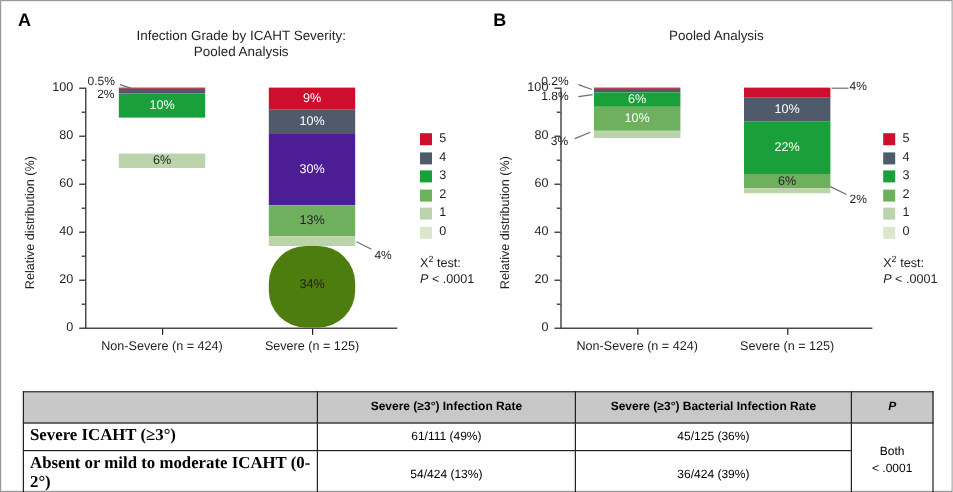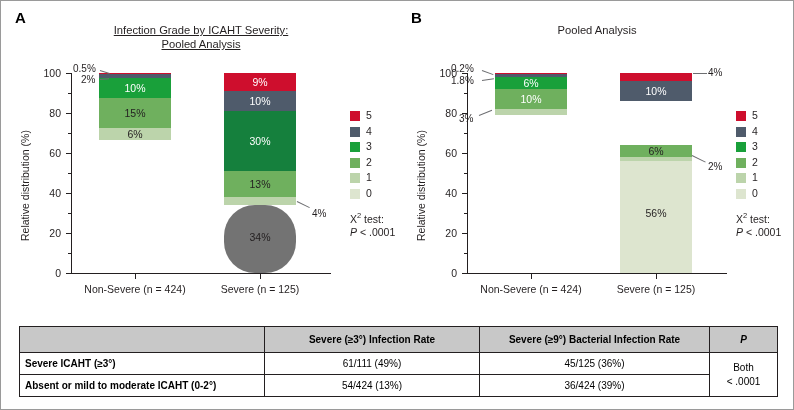--- a/index.html
+++ b/index.html
@@ -82,36 +82,36 @@
     text-align:center;
     vertical-align:middle;
     height:22px;
     box-sizing:border-box;
   }
   table.rates thead th{
     background:#c8c8c8;font-weight:bold;font-size:10px;height:26px;
   }
   table.rates thead th.blank{background:#c8c8c8;}
   table.rates td.rowlab{
-    text-align:left;font-weight:bold;font-size:10px;
+    text-align:left;font-weight:bold;font-size:14px;font-family:Liberation Serif, serif;
   }
   table.rates td.pcell{
     font-weight:normal;line-height:14px;
   }
   .pitalic{font-style:italic;font-weight:bold;}
 </style>
 </head>
 <body>
 
 <div class="figure-frame">
 
   <div class="panel panel-a">
     <div class="panel-letter" style="left:14px;top:8px;">A</div>
 
-    <div class="panel-title" style="left:0;top:22px;text-decoration:underline;">
+    <div class="panel-title" style="left:0;top:22px;">
       <div>Infection Grade by ICAHT Severity:</div>
       <div>Pooled Analysis</div>
     </div>
 
     <div class="ylabel" style="left:18px;top:240px;">Relative distribution (%)</div>
 
     <div class="plot" style="left:70px;top:72px;width:260px;height:200px;">
 
       <div class="axis-line" style="left:0;top:0;width:1.4px;height:201px;"></div>
 
@@ -143,51 +143,48 @@
       <div class="bar" style="left:28px;top:0px;width:72px;height:200px;">
 
         <div class="seg" style="top:0px;height:1px;background:#ce0e2d;"></div>
 
         <div class="seg" style="top:1px;height:4px;background:#4f5b6b;"></div>
 
         <div class="seg" style="top:5px;height:20px;background:#19a03a;">
           <div class="seg-label light" style="top:5px;">10%</div>
         </div>
 
-        <div class="seg" style="top:25px;height:30px;background:#6fb05e;">
-          <div class="seg-label dark" style="top:10px;">15%</div>
-        </div>
 
         <div class="seg" style="top:55px;height:12px;background:#bcd4ab;">
           <div class="seg-label dark" style="top:1px;">6%</div>
         </div>
 
       </div>
 
       <div class="bar" style="left:153px;top:0px;width:72px;height:200px;">
 
         <div class="seg" style="top:0px;height:18px;background:#ce0e2d;">
           <div class="seg-label light" style="top:4px;">9%</div>
         </div>
 
         <div class="seg" style="top:18px;height:20px;background:#4f5b6b;">
           <div class="seg-label light" style="top:5px;">10%</div>
         </div>
 
-        <div class="seg" style="top:38px;height:60px;background:#15803d;">
+        <div class="seg" style="top:38px;height:60px;background:#4c1d95;">
           <div class="seg-label light" style="top:25px;">30%</div>
         </div>
 
         <div class="seg" style="top:98px;height:26px;background:#6fb05e;">
           <div class="seg-label dark" style="top:8px;">13%</div>
         </div>
 
         <div class="seg" style="top:124px;height:8px;background:#bcd4ab;"></div>
 
-        <div class="seg" style="top:132px;height:68px;background:#737373;border-radius:31px;">
+        <div class="seg" style="top:132px;height:68px;background:#4d7c0f;border-radius:31px;">
           <div class="seg-label dark" style="top:27px;">34%</div>
         </div>
       </div>
     </div>
 
     <div class="callout" style="left:72px;top:62px;">0.5%</div>
     <div class="leader" style="left:99px;top:69px;width:10px;transform:rotate(18deg);"></div>
 
     <div class="callout" style="left:80px;top:73px;">2%</div>
     <div class="leader" style="left:99px;top:78px;width:9px;transform:rotate(-4deg);"></div>
@@ -282,27 +279,27 @@
           <div class="seg-label light" style="top:5px;">10%</div>
         </div>
         <div class="seg" style="top:36.1px;height:6px;background:#bcd4ab;"></div>
       </div>
 
       <div class="bar" style="left:153px;top:0px;width:72px;height:200px;">
         <div class="seg" style="top:0px;height:8px;background:#ce0e2d;"></div>
         <div class="seg" style="top:8px;height:20px;background:#4f5b6b;">
           <div class="seg-label light" style="top:5px;">10%</div>
         </div>
+        <div class="seg" style="top:28px;height:44px;background:#19a03a;">
+          <div class="seg-label light" style="top:17px;">22%</div>
+        </div>
         <div class="seg" style="top:72px;height:12px;background:#6fb05e;">
           <div class="seg-label dark" style="top:1px;">6%</div>
         </div>
         <div class="seg" style="top:84px;height:4px;background:#bcd4ab;"></div>
-        <div class="seg" style="top:88px;height:112px;background:#dde5cf;">
-          <div class="seg-label dark" style="top:47px;">56%</div>
-        </div>
       </div>
     </div>
 
     <div class="callout" style="left:52px;top:62px;">0.2%</div>
     <div class="leader" style="left:83px;top:69px;width:12px;transform:rotate(20deg);"></div>
 
     <div class="callout" style="left:52px;top:74px;">1.8%</div>
     <div class="leader" style="left:83px;top:79px;width:12px;transform:rotate(-8deg);"></div>
 
     <div class="callout" style="left:60px;top:112px;">3%</div>
@@ -360,21 +357,21 @@
       <colgroup>
         <col style="width:245px;">
         <col style="width:215px;">
         <col style="width:230px;">
         <col style="width:68px;">
       </colgroup>
       <thead>
         <tr>
           <th class="blank"></th>
           <th>Severe (≥3°) Infection Rate</th>
-          <th>Severe (≥9°) Bacterial Infection Rate</th>
+          <th>Severe (≥3°) Bacterial Infection Rate</th>
           <th class="pitalic">P</th>
         </tr>
       </thead>
       <tbody>
         <tr>
           <td class="rowlab">Severe ICAHT (≥3°)</td>
           <td>61/111 (49%)</td>
           <td>45/125 (36%)</td>
           <td class="pcell" rowspan="2">
             <div>Both</div>

